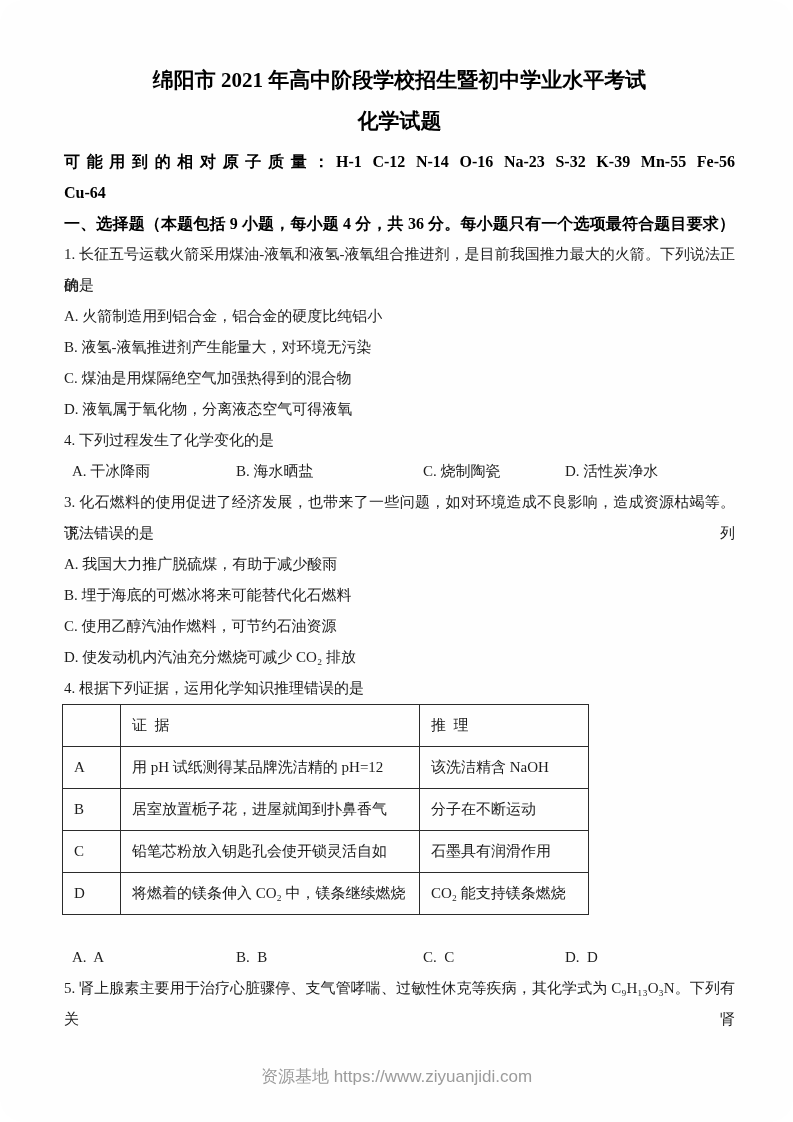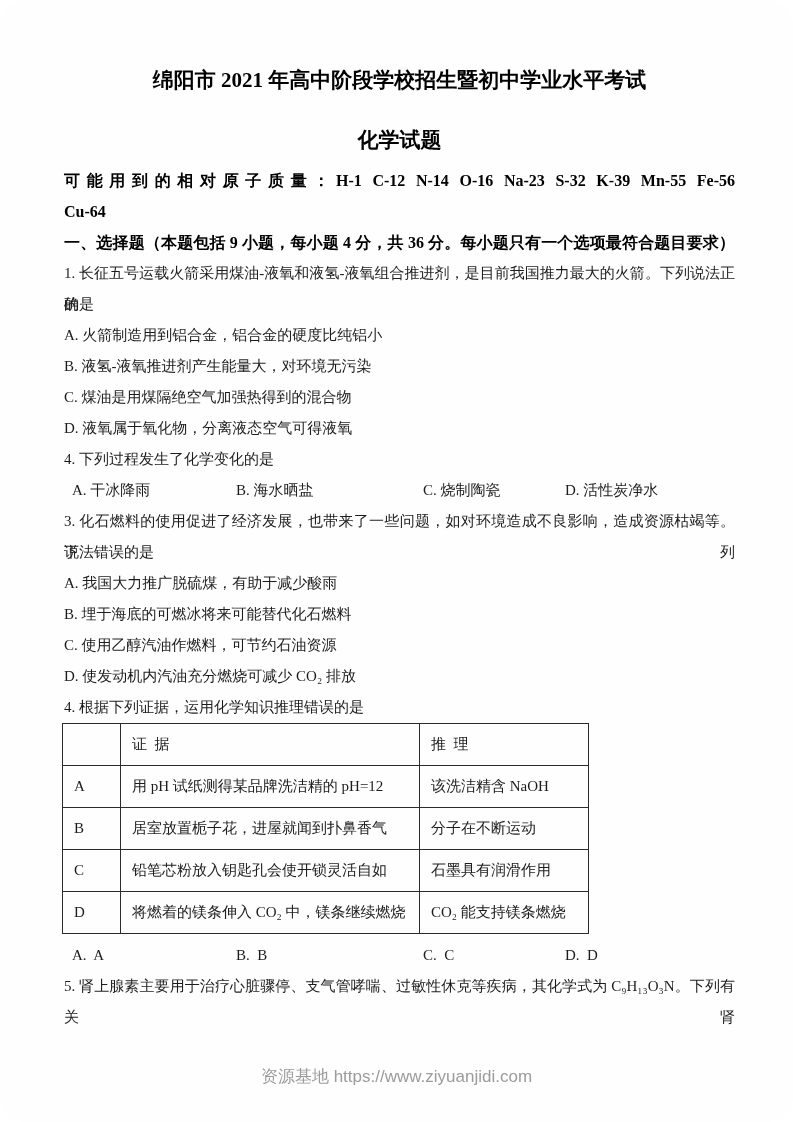--- a/index.html
+++ b/index.html
@@ -18,21 +18,21 @@
 
   .title {
     padding-top: 64px;
     font-size: 21px;
     font-weight: bold;
     color: #000;
     text-align: center;
     line-height: 32px;
   }
   .subtitle {
-    margin-top: 29px;
+    margin-top: 10px;
     font-size: 21px;
     font-weight: bold;
     color: #000;
     text-align: center;
     line-height: 30px;
   }
 
   .line {
     height: 31px;
     line-height: 31px;
@@ -64,21 +64,21 @@
     padding: 0 6px 0 11px;
     font-size: 15px;
     vertical-align: middle;
     white-space: pre;
     overflow: hidden;
   }
   td.c-label { width: 58px; }
   td.c-evidence { width: 299px; }
   td.c-inference { width: 169px; }
 
-  .q4opts { margin-top: 6px; }
+  .q4opts { margin-top: 27px; }
 
   .footer {
     position: absolute;
     left: 0;
     right: 0;
     top: 1063px;
     height: 28px;
     line-height: 28px;
     text-align: center;
     font-family: "Liberation Sans", "DejaVu Sans", sans-serif;

